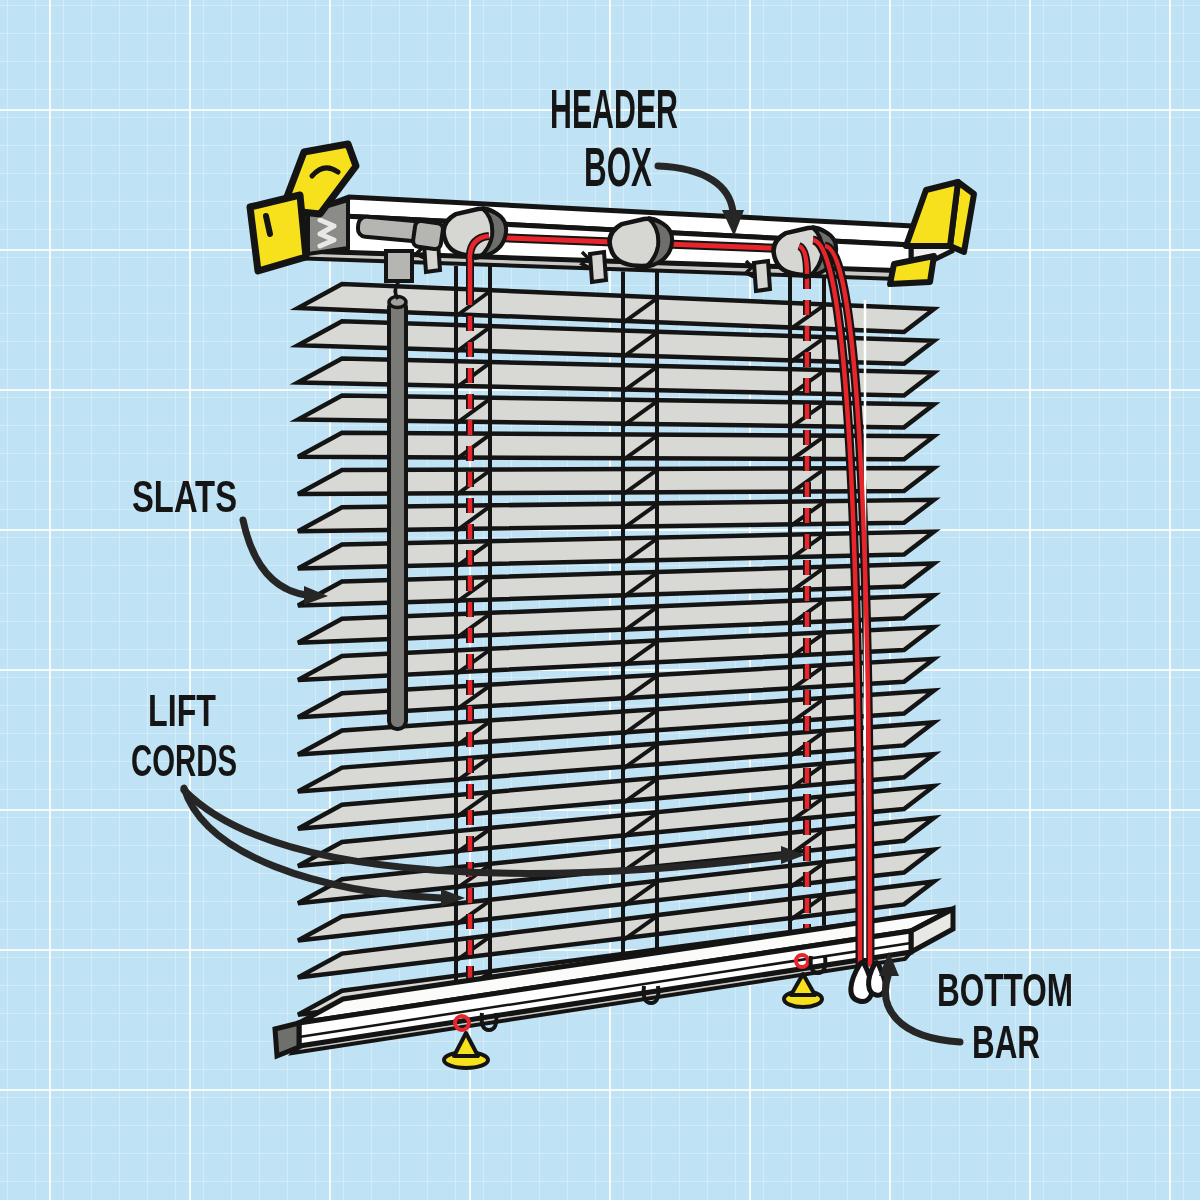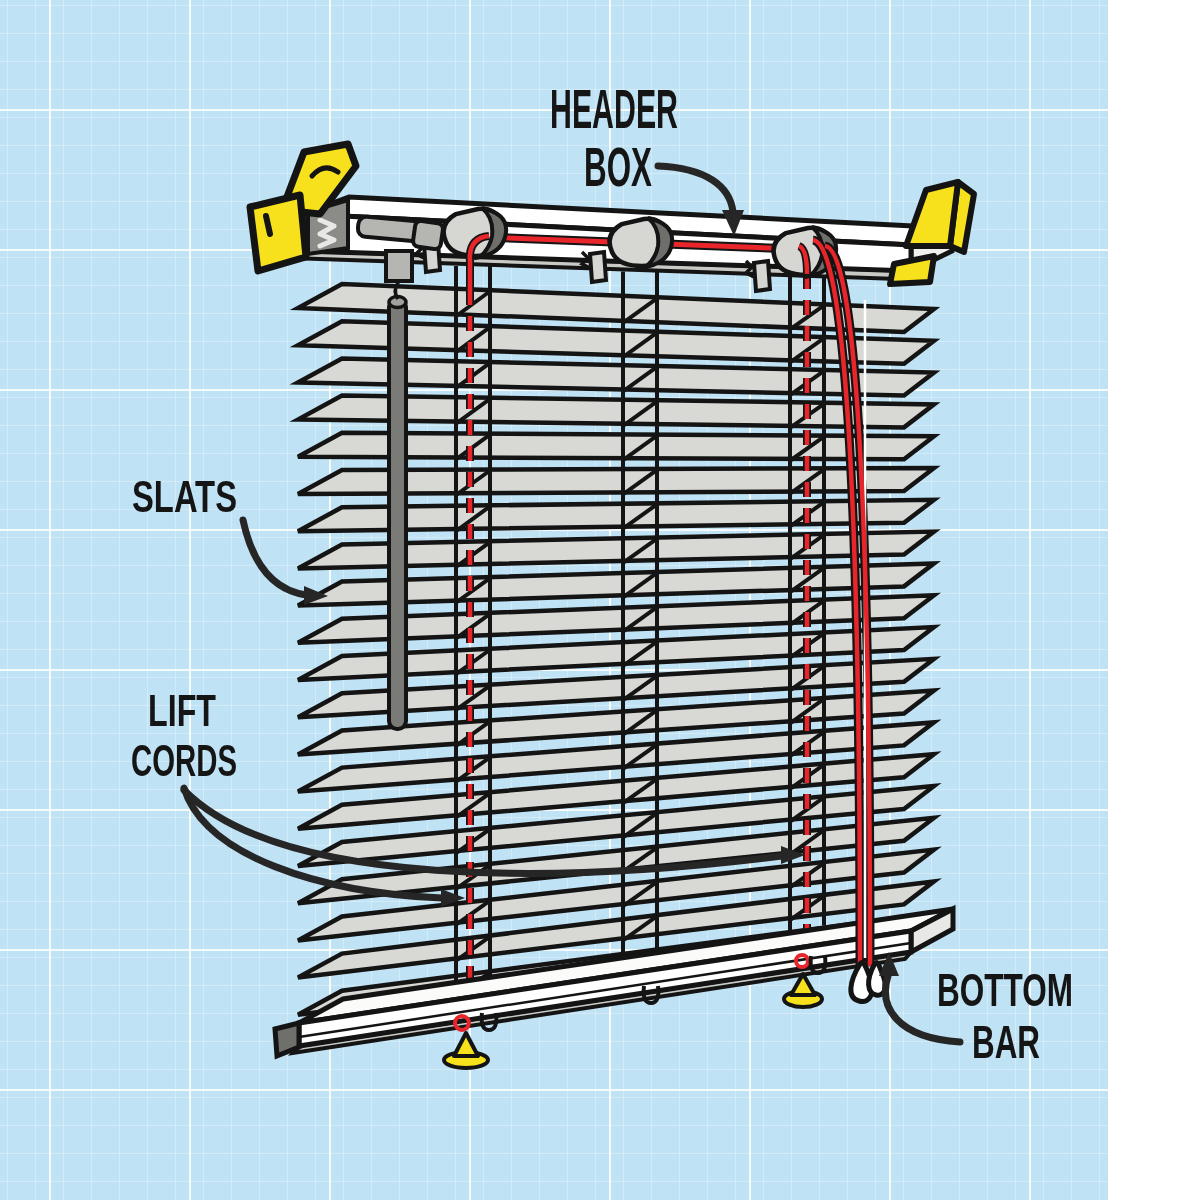--- a/index.html
+++ b/index.html
@@ -1,17 +1,17 @@
 <!DOCTYPE html>
 <html><head>
 <meta charset="utf-8">
 <style>
   html,body{margin:0;padding:0;}
   #stage{
-    position:relative;width:1108px;height:1200px;overflow:hidden;
+    position:relative;width:1200px;height:1200px;overflow:hidden;
     background-color:#bfe2f4;
     background-image:
       linear-gradient(rgba(255,255,255,.85) 2px, transparent 2px),
       linear-gradient(90deg, rgba(255,255,255,.85) 2px, transparent 2px),
       linear-gradient(rgba(255,255,255,.30) 1px, transparent 1px),
       linear-gradient(90deg, rgba(255,255,255,.30) 1px, transparent 1px);
     background-size:140px 140px,140px 140px,28px 28px,28px 28px;
     background-position:49px 109px,49px 109px,7px 5px,7px 5px;
   }
   svg{position:absolute;left:0;top:0;}

